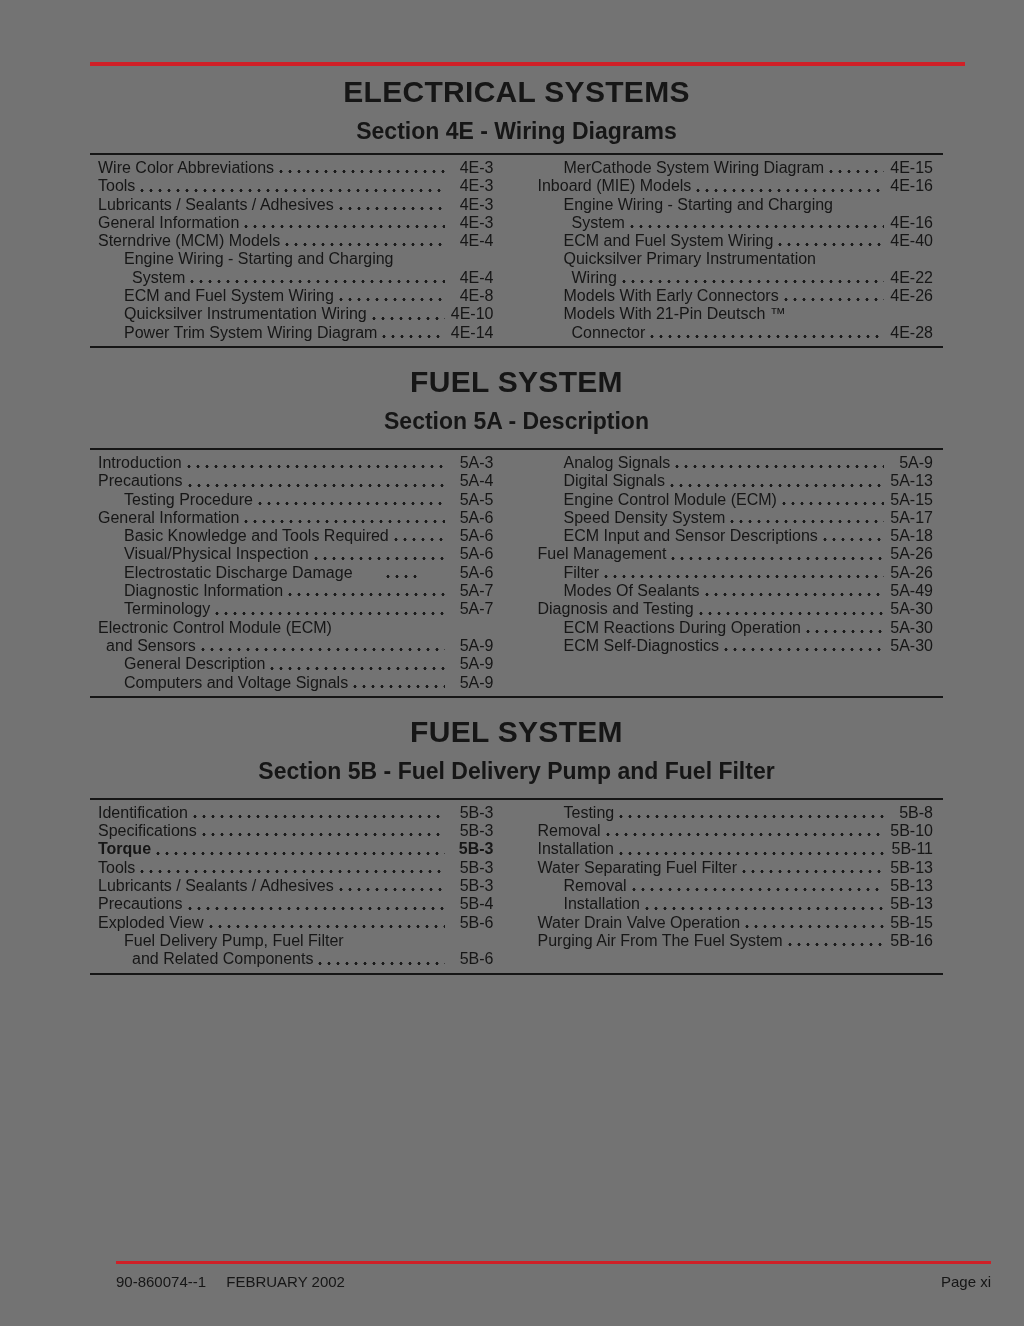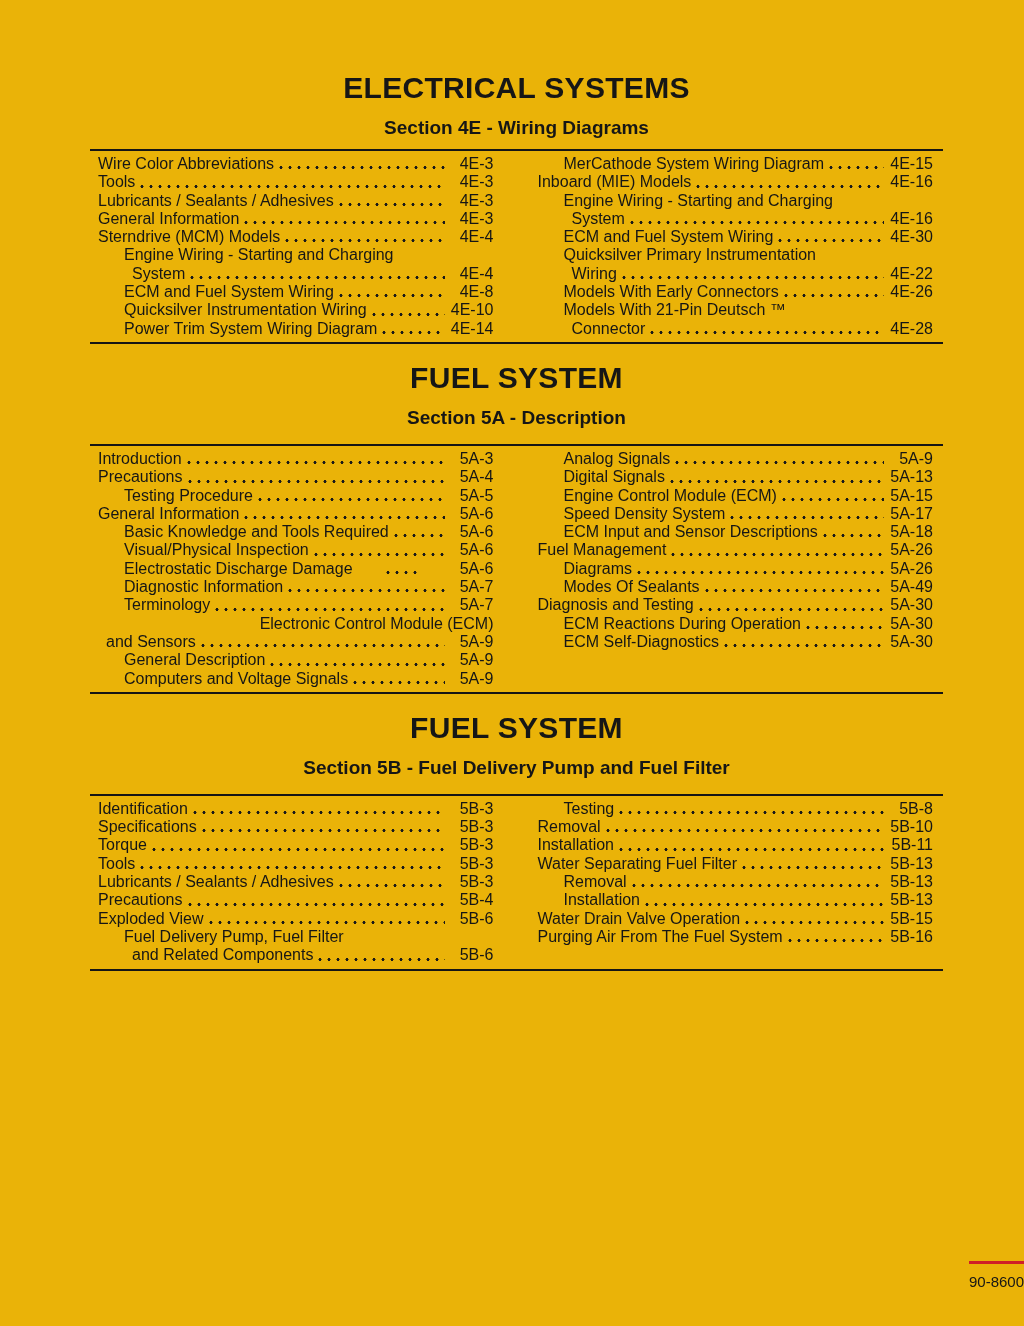--- a/index.html
+++ b/index.html
@@ -1,33 +1,33 @@
 <!DOCTYPE html>
 <html><head>
 <meta charset="utf-8">
 <style>
   html,body{margin:0;padding:0;background:#e8e8e8;}
   .page{
     position:relative;
     width:1024px;height:1326px;
-    background:#eab308;
+    background:#737373;
     box-sizing:border-box;
     padding:62px 61px 35px 90px;
     font-family:"Liberation Sans", sans-serif;
     color:#161616;
-    display:flex;flex-direction:row;
+    display:flex;flex-direction:column;
     overflow:hidden;
   }
   .content{width:853px;display:flex;flex-direction:column;}
   .rule-red{height:4px;background:#cf2027;border:none;margin:0;width:875px;}
   .rule-red.bottom{height:3px;}
   .sec-head{text-align:center;padding:7px 0 8px 0;width:853px;}
   .sec-head.later{padding:15px 0 13px 0;}
   .sec-title{font-size:30px;font-weight:bold;line-height:37px;letter-spacing:.3px;}
-  .sec-sub{font-size:19px;font-weight:bold;line-height:27px;margin-top:8px;}
+  .sec-sub{font-size:23px;font-weight:bold;line-height:27px;margin-top:8px;}
   .toc{
     width:853px;box-sizing:border-box;
     border-top:2px solid #151515;border-bottom:2px solid #151515;
     padding:4px 10px 4px 8px;
     display:grid;grid-template-columns:1fr 1fr;column-gap:44px;
   }
   .toc-col{min-width:0;}
   .row{
     display:flex;align-items:baseline;
     font-size:16px;line-height:18.3px;
@@ -125,21 +125,21 @@
               <span class="lbl">Engine Wiring - Starting and Charging</span>
             </div>
             <div class="row" style="padding-left: 34px;">
               <span class="lbl">System</span>
               <span class="dots"></span>
               <span class="pg">4E-16</span>
             </div>
             <div class="row" style="padding-left: 26px;">
               <span class="lbl">ECM and Fuel System Wiring</span>
               <span class="dots"></span>
-              <span class="pg">4E-30</span>
+              <span class="pg">4E-40</span>
             </div>
             <div class="row" style="padding-left: 26px;">
               <span class="lbl">Quicksilver Primary Instrumentation</span>
             </div>
             <div class="row" style="padding-left: 34px;">
               <span class="lbl">Wiring</span>
               <span class="dots"></span>
               <span class="pg">4E-22</span>
             </div>
             <div class="row" style="padding-left: 26px;">
@@ -203,21 +203,21 @@
             <div class="row" style="padding-left: 26px;">
               <span class="lbl">Diagnostic Information</span>
               <span class="dots"></span>
               <span class="pg">5A-7</span>
             </div>
             <div class="row" style="padding-left: 26px;">
               <span class="lbl">Terminology</span>
               <span class="dots"></span>
               <span class="pg">5A-7</span>
             </div>
-            <div class="row" style="padding-left: 0px; justify-content: flex-end;">
+            <div class="row" style="padding-left: 0px;">
               <span class="lbl">Electronic Control Module (ECM)</span>
             </div>
             <div class="row" style="padding-left: 8px;">
               <span class="lbl">and Sensors</span>
               <span class="dots"></span>
               <span class="pg">5A-9</span>
             </div>
             <div class="row" style="padding-left: 26px;">
               <span class="lbl">General Description</span>
               <span class="dots"></span>
@@ -254,21 +254,21 @@
               <span class="lbl">ECM Input and Sensor Descriptions</span>
               <span class="dots"></span>
               <span class="pg">5A-18</span>
             </div>
             <div class="row" style="padding-left: 0px;">
               <span class="lbl">Fuel Management</span>
               <span class="dots"></span>
               <span class="pg">5A-26</span>
             </div>
             <div class="row" style="padding-left: 26px;">
-              <span class="lbl">Diagrams</span>
+              <span class="lbl">Filter</span>
               <span class="dots"></span>
               <span class="pg">5A-26</span>
             </div>
             <div class="row" style="padding-left: 26px;">
               <span class="lbl">Modes Of Sealants</span>
               <span class="dots"></span>
               <span class="pg">5A-49</span>
             </div>
             <div class="row" style="padding-left: 0px;">
               <span class="lbl">Diagnosis and Testing</span>
@@ -298,21 +298,21 @@
             <div class="row" style="padding-left: 0px;">
               <span class="lbl">Identification</span>
               <span class="dots"></span>
               <span class="pg">5B-3</span>
             </div>
             <div class="row" style="padding-left: 0px;">
               <span class="lbl">Specifications</span>
               <span class="dots"></span>
               <span class="pg">5B-3</span>
             </div>
-            <div class="row" style="padding-left: 0px;">
+            <div class="row" style="padding-left: 0px; font-weight: bold;">
               <span class="lbl">Torque</span>
               <span class="dots"></span>
               <span class="pg">5B-3</span>
             </div>
             <div class="row" style="padding-left: 0px;">
               <span class="lbl">Tools</span>
               <span class="dots"></span>
               <span class="pg">5B-3</span>
             </div>
             <div class="row" style="padding-left: 0px;">

